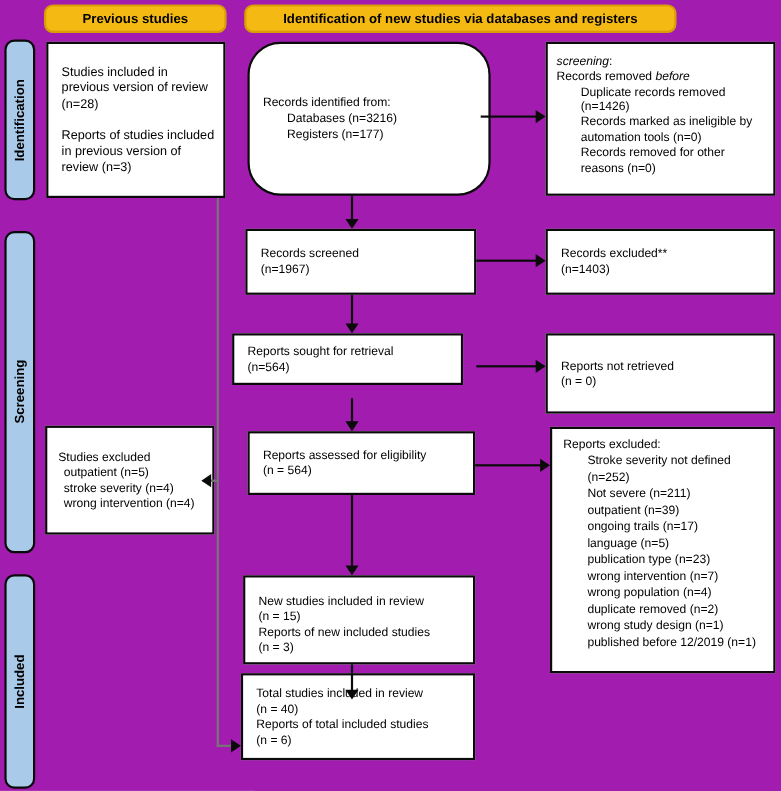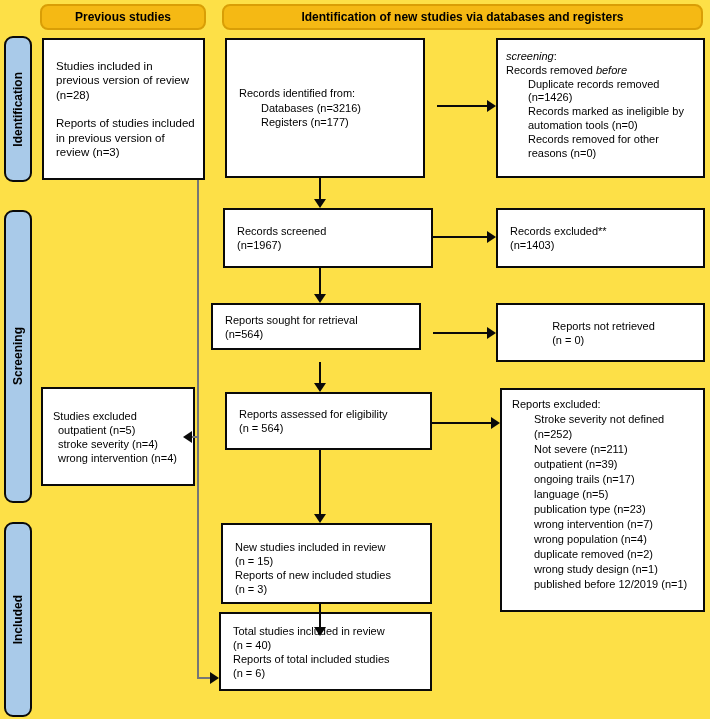--- a/index.html
+++ b/index.html
@@ -4,21 +4,21 @@
 <style>
   :root{
     --header-bg:#F5B914;
     --header-border:#D99E06;
     --label-bg:#A9CAE9;
     --line-gray:#767676;
     --ink:#000000;
   }
   html,body{margin:0;padding:0;background:#ffffff;}
   body{font-family:"Liberation Sans", sans-serif; color:var(--ink);}
-  #canvas{position:relative;width:710px;height:719px;background:#fde047;overflow:hidden;}
+  #canvas{position:relative;width:710px;height:719px;background:#a21caf;overflow:hidden;}
 
   .hdr{
     position:absolute; box-sizing:border-box;
     background:var(--header-bg); border:2px solid var(--header-border);
     border-radius:8px; display:flex; align-items:center; justify-content:center;
     font-weight:bold; font-size:12px; text-align:center;
   }
   .stage{
     position:absolute; box-sizing:border-box;
     background:var(--label-bg); border:2px solid #0a0a0a; border-radius:9px;
@@ -55,41 +55,41 @@
     border-right:9px solid #0a0a0a;}
 </style>
 </head>
 <body>
 
 <div id="canvas">
 
   <div class="hdr" style="left:40px;top:4px;width:166px;height:26px;">
     <span>Previous studies</span>
   </div>
-  <div class="hdr" style="left:222px;top:4px;width:481px;height:26px;">
+  <div class="hdr" style="left:222px;top:4px;width:393px;height:26px;">
     <span>Identification of new studies via databases and registers</span>
   </div>
 
   <div class="stage" style="left:4px;top:36px;width:28px;height:146px;">
     <span>Identification</span>
   </div>
   <div class="stage" style="left:4px;top:210px;width:28px;height:293px;">
     <span>Screening</span>
   </div>
   <div class="stage" style="left:4px;top:522px;width:28px;height:195px;">
     <span>Included</span>
   </div>
 
   <div class="box" style="left:42px;top:38px;width:163px;height:142px;font-size:11.5px;line-height:14.5px;">
     <div>Studies included in previous version of review (n=28)</div>
     <div class="para-gap"></div>
     <div>Reports of studies included in previous version of review (n=3)</div>
   </div>
 
-  <div class="box" style="left:225px;top:38px;width:200px;height:140px;line-height:14.5px;">
+  <div class="box" style="left:225px;top:38px;width:221px;height:140px;line-height:14.5px;border-radius:30px;">
     <div>Records identified from:</div>
     <div class="items">
         <div class="li">Databases (n=3216)</div>
         <div class="li">Registers (n=177)</div>
       </div>
   </div>
 
   <div class="box top-align" style="left:496px;top:38px;width:209px;height:140px;padding-left:8px;line-height:13.8px;">
     <div><span class="it">screening</span><span>:</span></div>
     <div><span>Records removed </span><span class="it">before</span></div>
@@ -114,21 +114,21 @@
       </div>
   </div>
 
   <div class="box" style="left:211px;top:303px;width:210px;height:47px;">
     <div>
         <div class="li">Reports sought for retrieval</div>
         <div class="li">(n=564)</div>
       </div>
   </div>
 
-  <div class="box" style="left:496px;top:303px;width:209px;height:59px;align-items:center;">
+  <div class="box" style="left:496px;top:303px;width:209px;height:73px;">
     <div>
         <div class="li">Reports not retrieved</div>
         <div class="li">(n = 0)</div>
       </div>
   </div>
 
   <div class="box" style="left:225px;top:392px;width:207px;height:58px;">
     <div>
         <div class="li">Reports assessed for eligibility</div>
         <div class="li">(n = 564)</div>

